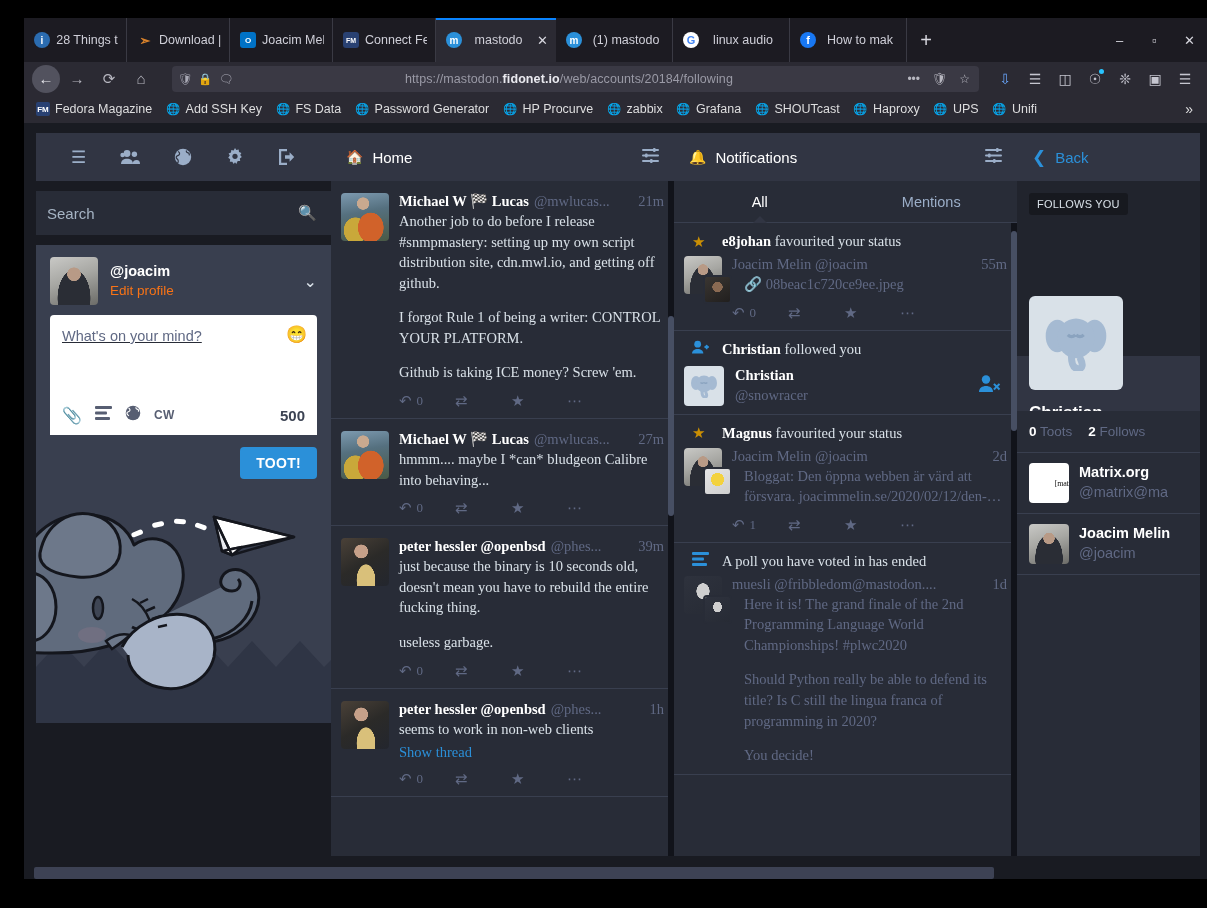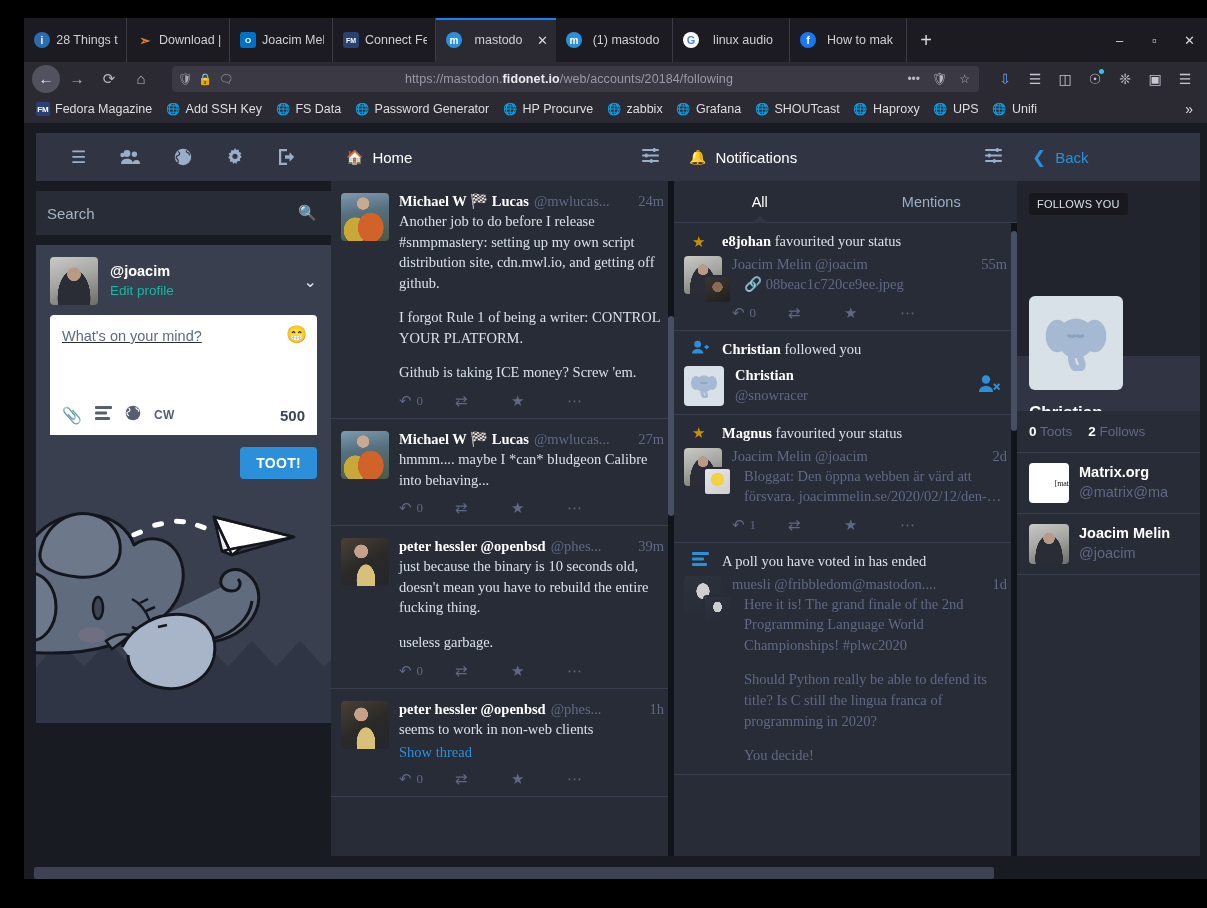--- a/index.html
+++ b/index.html
@@ -84,21 +84,21 @@
                       color: #d9e1e8; font-size: 15px; padding: 0 34px 0 11px;
                       font-family: "Liberation Sans", sans-serif; outline: none; }
   .search-box input::placeholder { color: #a6b4c4; }
   .search-box .sicon { position: absolute; right: 14px; top: 13px; color: #9baec8; font-size: 15px; }
 
   .drawer-body { background: #393f4f; }
   .acct { display: flex; align-items: center; gap: 12px; padding: 12px 14px 10px 14px; }
   .acct .av { width: 48px; height: 48px; border-radius: 4px; flex: none; overflow: hidden; }
   .acct .names { line-height: 1.35; }
   .acct .handle { color: #fff; font-size: 14.5px; font-weight: bold; }
-  .acct .edit { color: #14b8a6; font-size: 13.5px; }
+  .acct .edit { color: #f97316; font-size: 13.5px; }
   .acct .chev { margin-left: auto; color: #d9e1e8; font-size: 16px; }
 
   .compose { margin: 0 14px; background: #fff; border-radius: 4px 4px 0 0; position: relative; }
   .compose textarea { width: 100%; height: 78px; border: 0; resize: none; outline: none; padding: 12px 34px 6px 12px;
                       font-size: 14.5px; color: #282c37; font-family: "Liberation Sans", sans-serif;
                       background: transparent; line-height: 1.35; text-decoration: underline; }
   .compose textarea::placeholder { color: #606984; }
   .compose .emoji { position: absolute; right: 9px; top: 9px; font-size: 17px; }
   .compose-bar { display: flex; align-items: center; gap: 13px; padding: 8px 12px 10px 12px; }
   .compose-bar .cb { color: #575e72; font-size: 16px; }
@@ -503,21 +503,21 @@
           <div class="scroller">
 
             <div class="status">
               <div class="av">
                   <div class="ph-mwl"></div>
                 </div>
               <div class="body">
                 <div class="line1">
                   <span class="dname">Michael W 🏁 Lucas</span>
                   <span class="acctname">@mwlucas...</span>
-                  <span class="time">24m</span>
+                  <span class="time">21m</span>
                 </div>
                 <div class="content">
                   <p>Another job to do before I release #snmpmastery: setting up my own script distribution site, cdn.mwl.io, and getting off github.</p>
                   <p>I forgot Rule 1 of being a writer: CONTROL YOUR PLATFORM.</p>
                   <p>Github is taking ICE money? Screw 'em.</p>
                 </div>
                 <div class="actions">
                   <span class="act">↶<span class="n">0</span></span>
                   <span class="act">⇄</span>
                   <span class="act">★</span>

